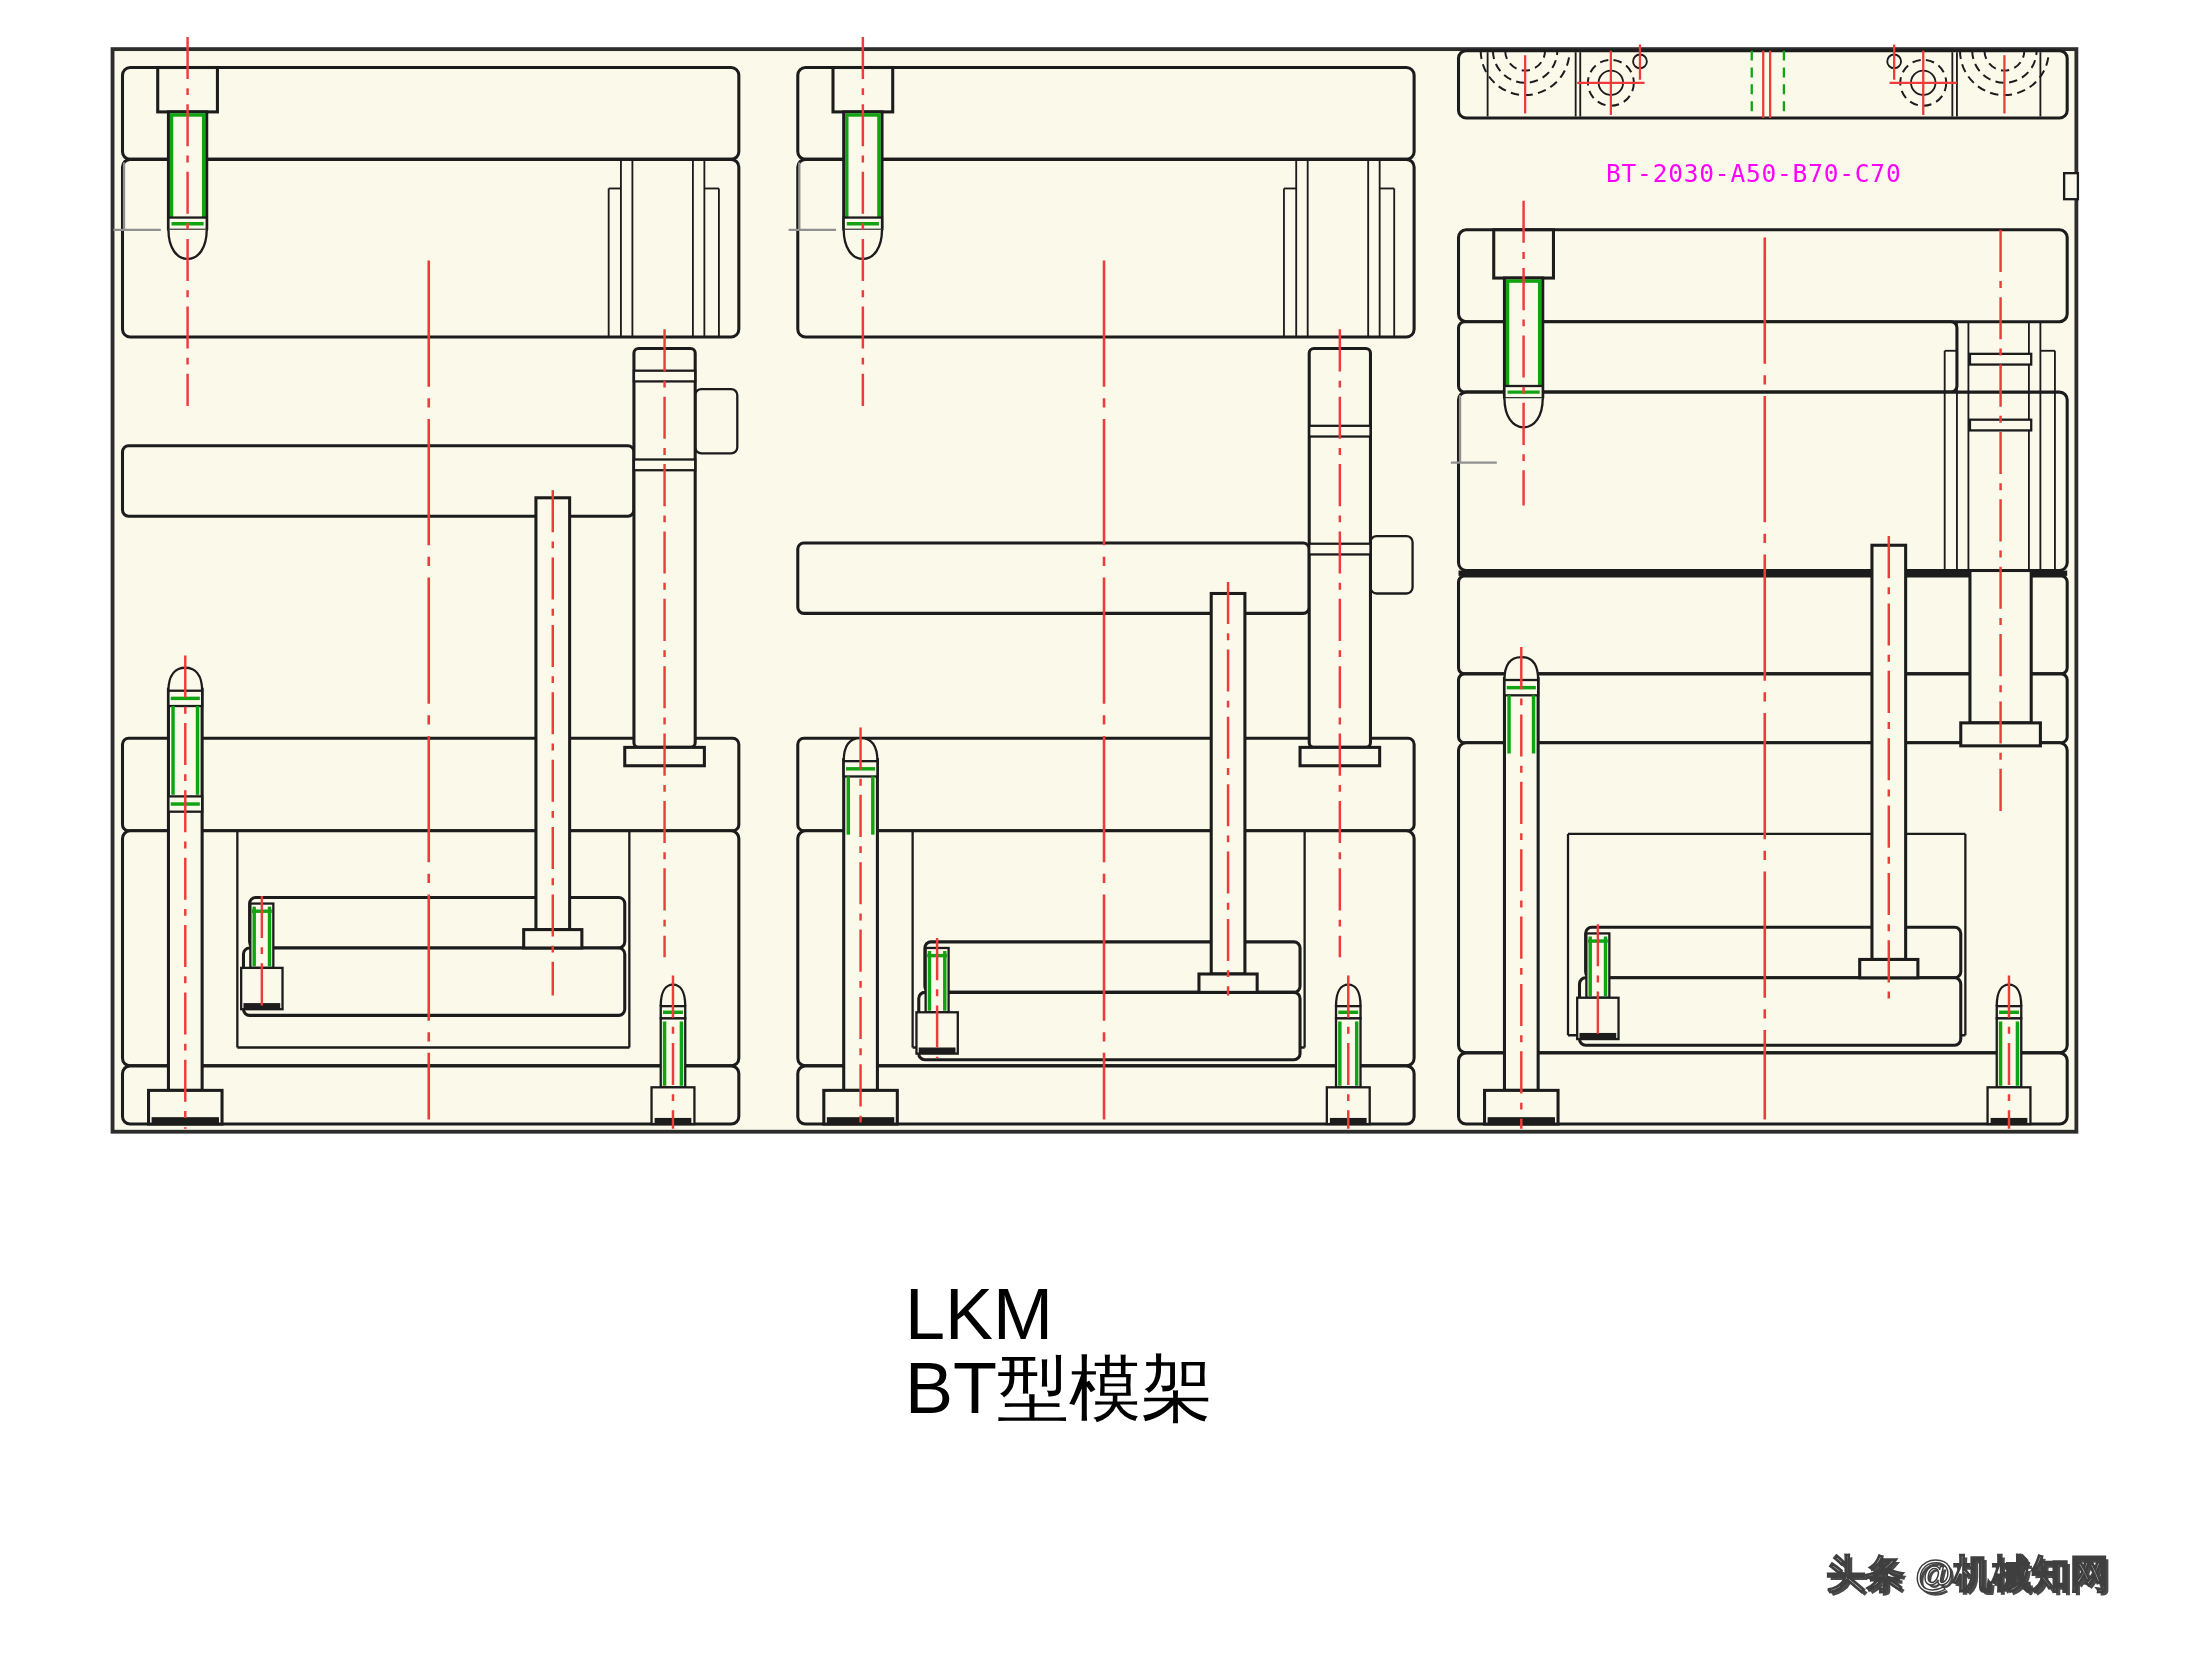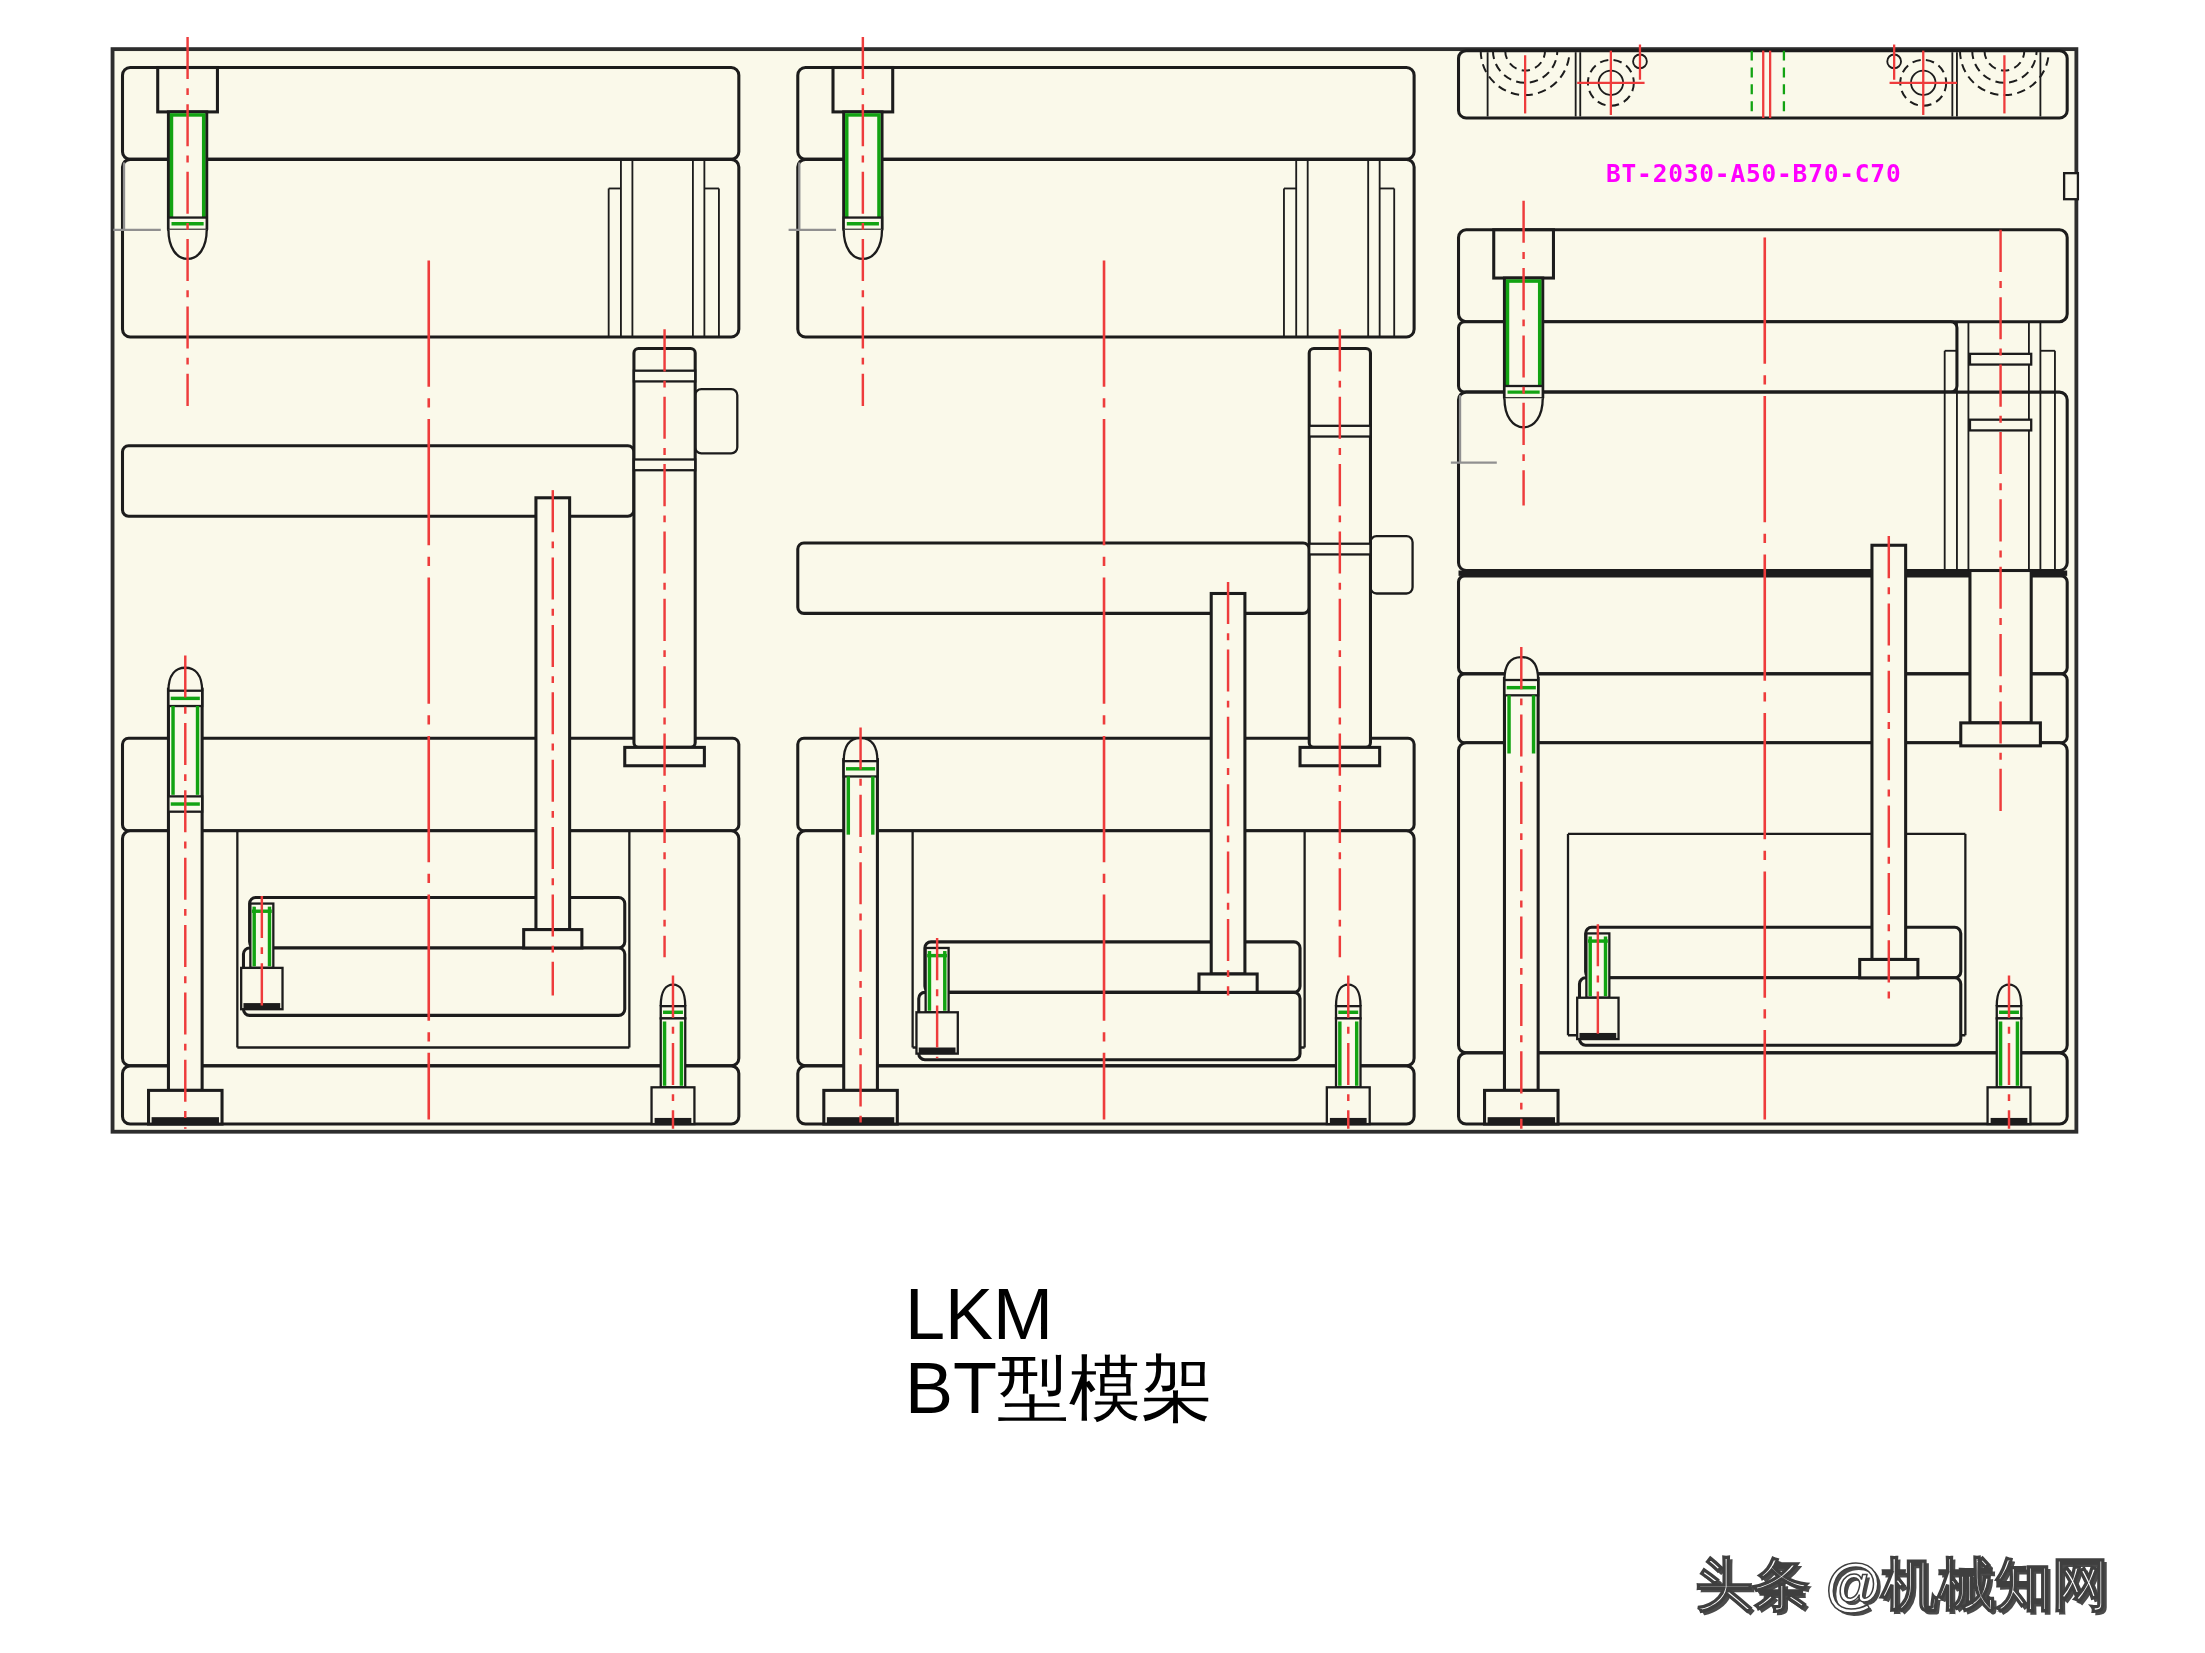--- a/index.html
+++ b/index.html
@@ -21,26 +21,26 @@
   .rs {stroke:#EE3C3C;stroke-width:3;fill:none;}
   .gry{stroke:#909090;stroke-width:3;fill:none;}
   .dsh{stroke:#1C1C1C;stroke-width:2.6;fill:none;stroke-dasharray:11 7;}
 
   
   .state-label{position:absolute;width:245px;text-align:center;
                font-family:"Liberation Serif","DejaVu Serif",serif;
                font-size:49px;color:#111;white-space:nowrap;}
   #part-number{position:absolute;left:1606px;top:159px;
                font-family:"DejaVu Sans Mono","Liberation Mono",monospace;
-               font-weight:bold;font-size:24.5px;letter-spacing:0.8px;color:#FF00FF;white-space:nowrap;}
+               font-weight:normal;font-size:24.5px;letter-spacing:0.8px;color:#FF00FF;white-space:nowrap;}
   #caption{position:absolute;left:905px;top:1277px;font-size:72px;color:#000;line-height:74px;white-space:nowrap;}
   #caption .sans{font-family:"Liberation Sans","DejaVu Sans",sans-serif;}
   #caption .serif{font-family:Liberation Sans, sans-serif;}
   #watermark{position:absolute;right:96px;top:1547px;
-             font-size:57px;font-weight:bold;color:#ffffff;white-space:nowrap;
+             font-size:39px;font-weight:bold;color:#ffffff;white-space:nowrap;
              -webkit-text-stroke:1.5px #3F3F3F;text-shadow:3.1px 3.1px 0 #4A4A4A;}
 </style>
 </head>
 <body>
 
 <div id="stage">
 
 <svg id="cad" width="2205" height="1654" viewBox="0 0 2880 2160">
 
   <rect class="frame" x="147" y="64" width="2565" height="1414"></rect>

